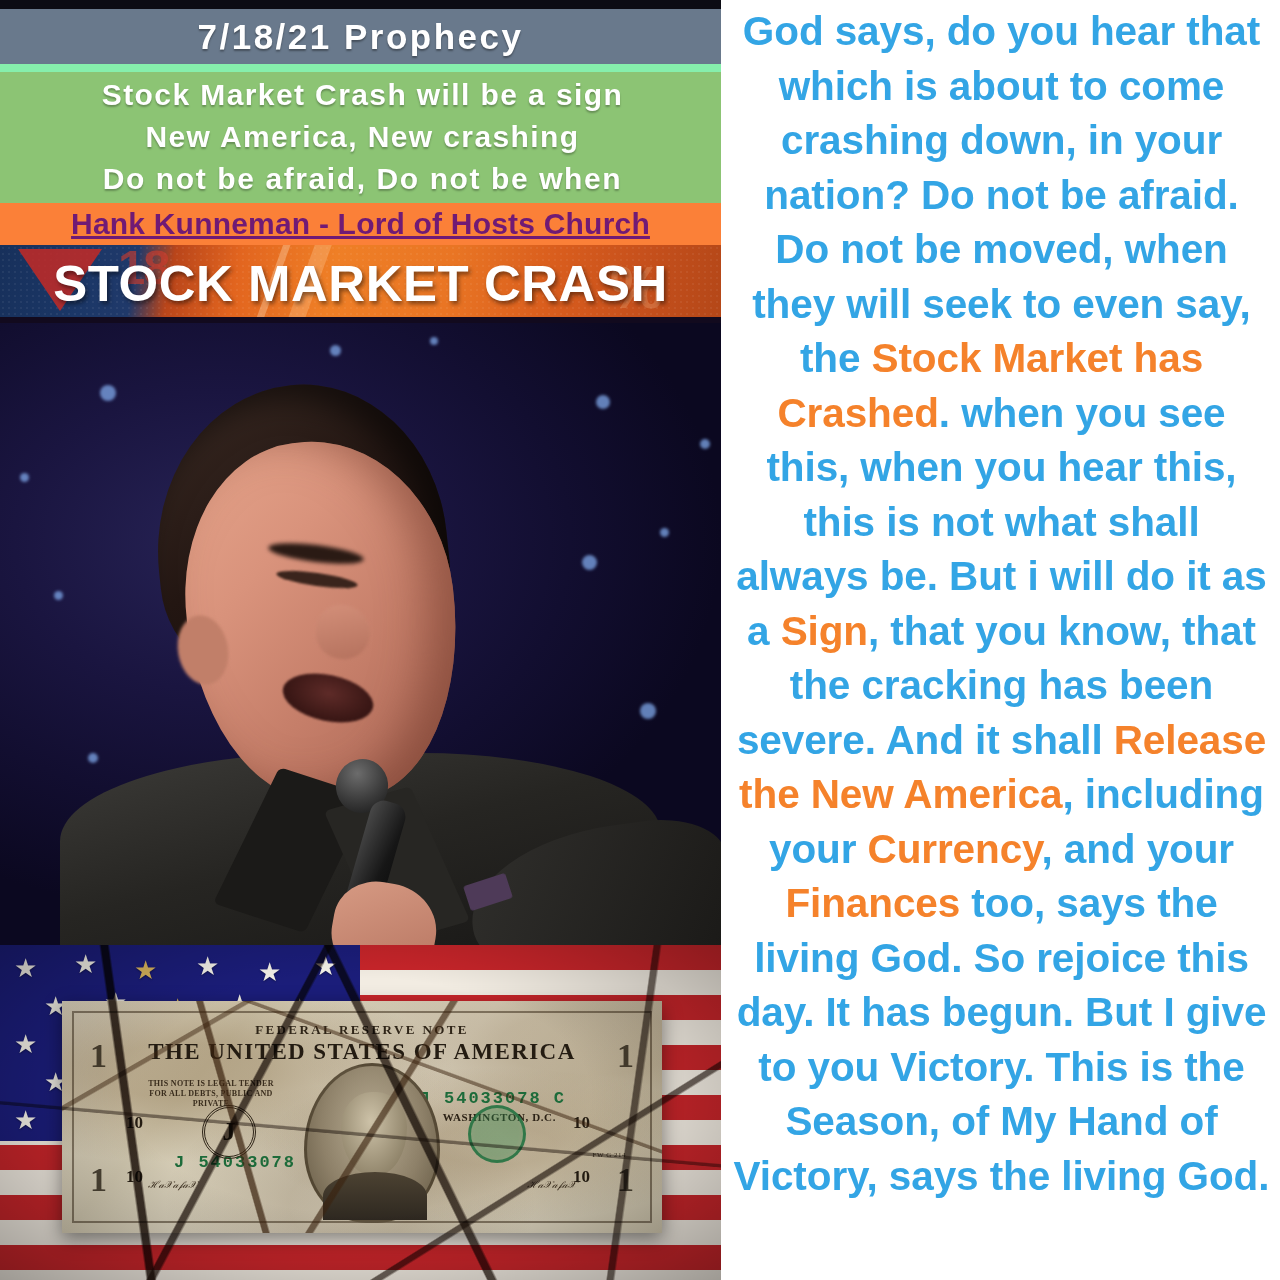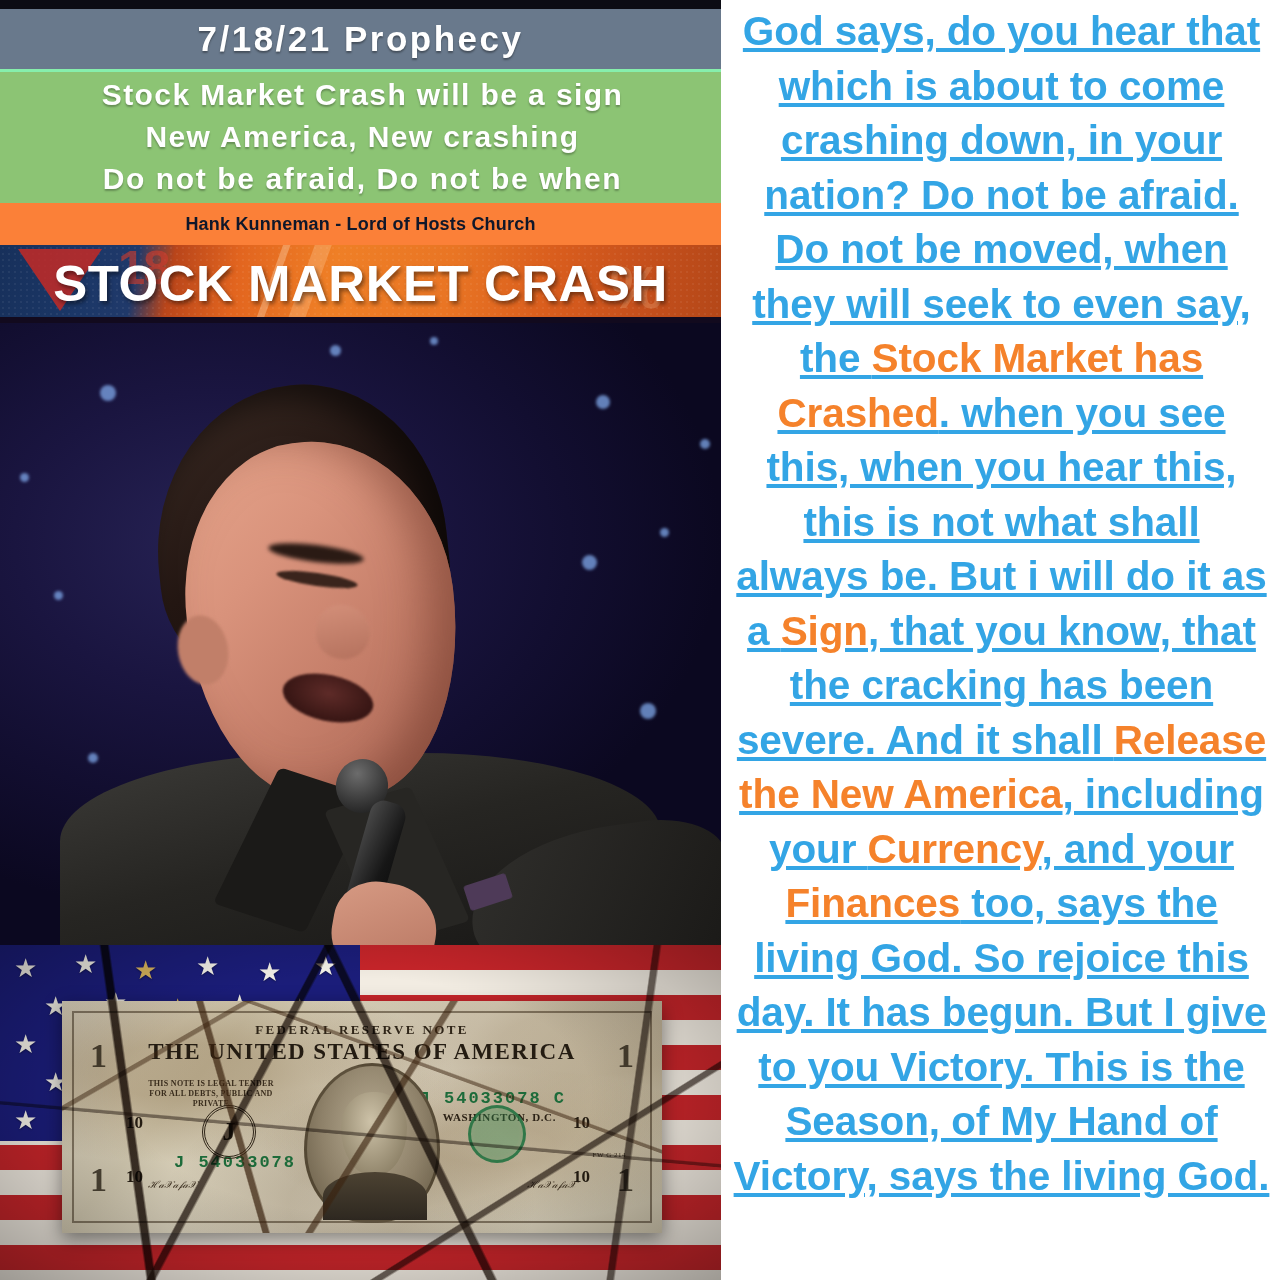--- a/index.html
+++ b/index.html
@@ -23,21 +23,21 @@
   .top-black-strip {
     position:absolute; top:0; left:0; width:100%; height:9px;
     background:#0c0c14;
   }
 
   
   #prophecy-bar {
     position:absolute; top:9px; left:0; width:100%; height:63px;
     background:#69798c;
     display:flex; align-items:center; justify-content:center;
-    border-bottom:3px solid #86efac;
+    border-bottom:8px solid #86efac;
   }
   #prophecy-bar .txt {
     color:#ffffff;
     font-size:35px;
     font-weight:bold;
     letter-spacing:2.5px;
     text-shadow:0 2px 2px rgba(0,0,0,.35);
     white-space:nowrap;
   }
 
@@ -60,25 +60,26 @@
   }
   #headline-block .hl.wide { letter-spacing:1.6px; }
 
   
   #speaker-plate {
     position:absolute; top:203px; left:0; width:100%; height:42px;
     background:#fb8038;
     display:flex; align-items:center; justify-content:center;
   }
   #speaker-plate .txt {
-    color:#0f172a;
-    font-size:18px;
+    color:#701a75;
+    font-size:30px;
     font-weight:bold;
     letter-spacing:.2px;
     white-space:nowrap;
+    text-decoration:underline;
   }
 
   
   #crash-banner {
     position:absolute; top:245px; left:0; width:100%; height:78px;
     overflow:hidden;
     background:
        linear-gradient(100deg,
          #17305b 0%, #1b3767 12%, #20396a 19%,
          #b9451a 24%, #e2651f 33%, #ef7f26 46%,
@@ -488,21 +489,20 @@
     justify-content:center;
   }
   #prophecy-text {
     font-size:40.5px;
     font-weight:bold;
     line-height:54.5px;
     text-align:center;
     color:#33a5e5;
     letter-spacing:-0.1px;
     word-spacing:0px;
-    text-decoration:underline;
   }
   #prophecy-text .hl {
     color:#f5822b;
   }
 </style>
 </head>
 <body>
 
 <div id="left-column">
 

